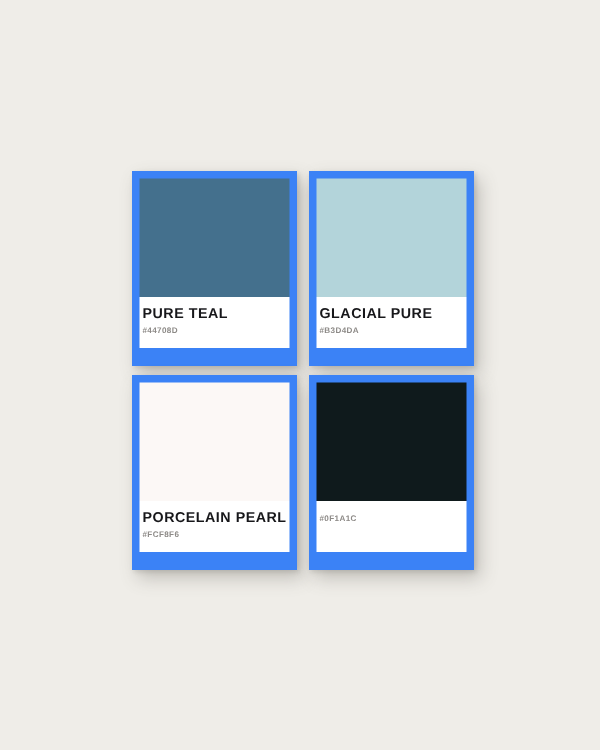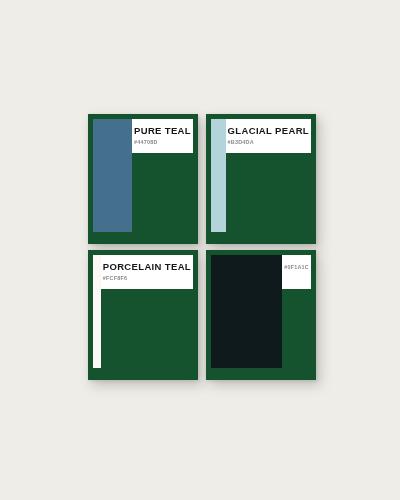--- a/index.html
+++ b/index.html
@@ -22,25 +22,25 @@
     width: 228px;
     height: 266px;
     display: grid;
     grid-template-columns: 110px 110px;
     grid-template-rows: 130px 130px;
     column-gap: 8px;
     row-gap: 6px;
   }
 
   .swatch-card {
-    background: #14532d;
+    background: #3b82f6;
     box-sizing: border-box;
     padding: 5px 5px 12px 5px;
     display: flex;
-    flex-direction: row;
+    flex-direction: column;
     box-shadow: 4px 5px 11px rgba(90, 86, 80, 0.30),
                 1px 1px 3px rgba(90, 86, 80, 0.18);
   }
 
   .swatch-color {
     width: 100%;
     flex: 1 1 auto;
     min-height: 0;
   }
 
@@ -79,29 +79,29 @@
     <div class="swatch-color" style="background-color: rgb(68, 112, 141);"></div>
     <div class="swatch-label">
       <div class="swatch-name">PURE TEAL</div>
       <div class="swatch-hex">#44708D</div>
     </div>
   </div>
 
   <div class="swatch-card">
     <div class="swatch-color" style="background-color: rgb(179, 212, 218);"></div>
     <div class="swatch-label">
-      <div class="swatch-name">GLACIAL PEARL</div>
+      <div class="swatch-name">GLACIAL PURE</div>
       <div class="swatch-hex">#B3D4DA</div>
     </div>
   </div>
 
   <div class="swatch-card">
     <div class="swatch-color" style="background-color: rgb(252, 248, 246);"></div>
     <div class="swatch-label">
-      <div class="swatch-name">PORCELAIN TEAL</div>
+      <div class="swatch-name">PORCELAIN PEARL</div>
       <div class="swatch-hex">#FCF8F6</div>
     </div>
   </div>
 
   <div class="swatch-card">
     <div class="swatch-color" style="background-color: rgb(15, 26, 28);"></div>
     <div class="swatch-label">
       <div class="swatch-hex">#0F1A1C</div>
     </div>
   </div>

